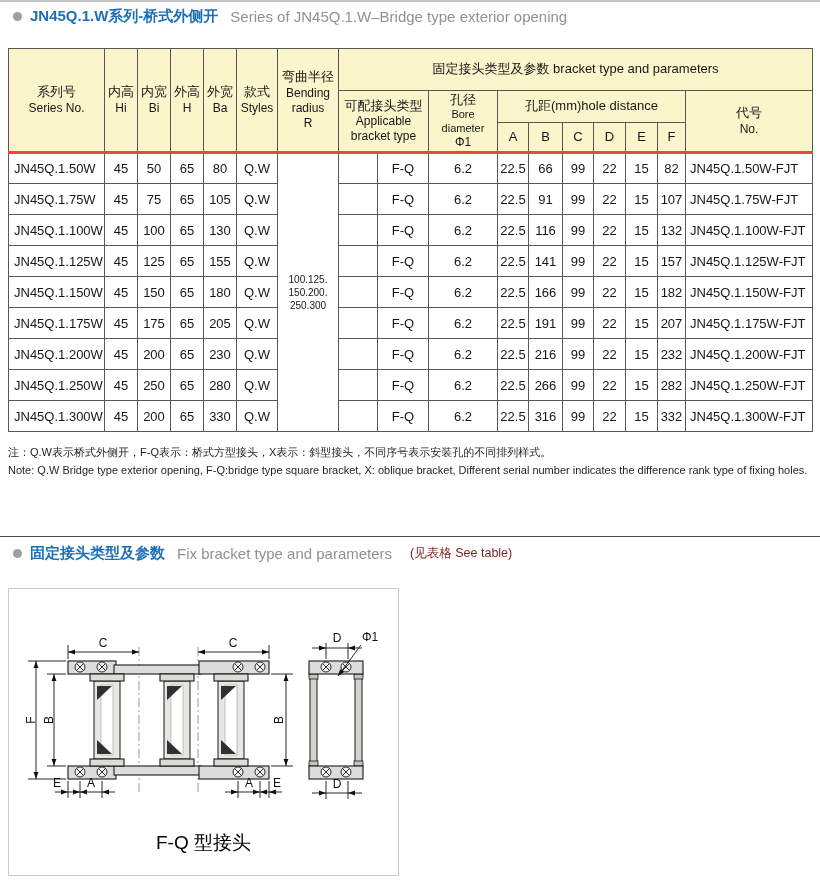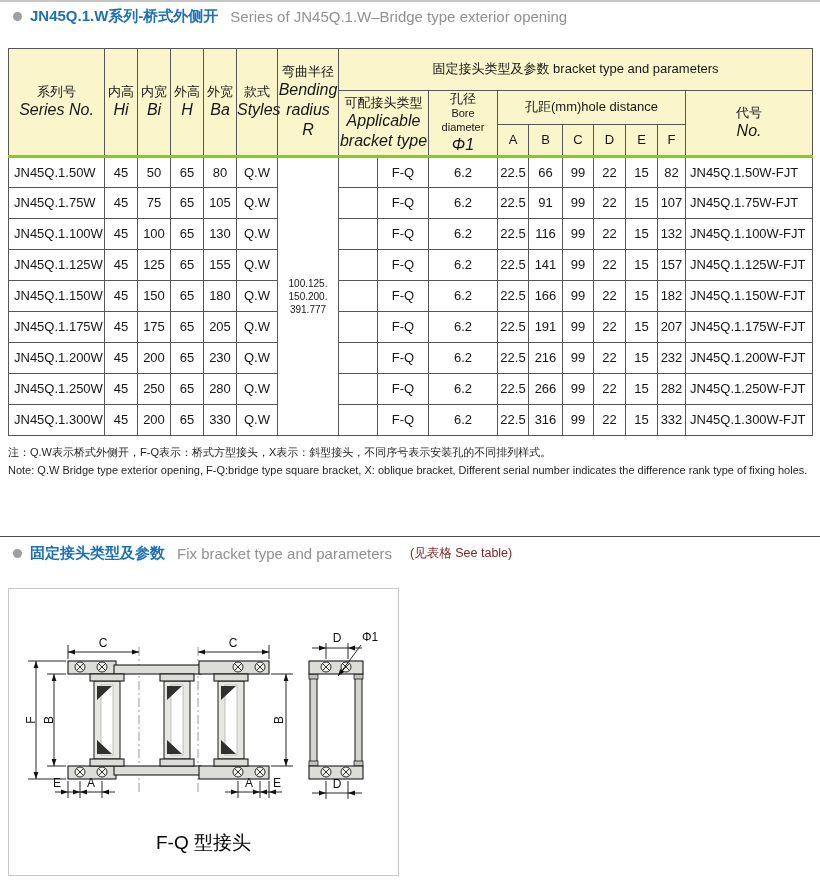--- a/index.html
+++ b/index.html
@@ -18,23 +18,23 @@
   #sec2 { top:544px; }
 
   table.spec { position:absolute; top:48px; left:8px; width:804px; border-collapse:collapse; table-layout:fixed;
                font-size:13px; color:#161616; border:1px solid #8b8b8b; }
   table.spec th, table.spec td { border:1px solid #575757; text-align:center; vertical-align:middle; padding:0; font-weight:normal; }
   table.spec thead th { background:#fbf5cc; line-height:1.25; }
   table.spec thead tr:nth-child(1) { height:42px; }
   table.spec thead tr:nth-child(2) { height:32px; }
   table.spec thead tr:nth-child(3) { height:30px; }
   table.spec tbody tr { height:31px; background:#fff; }
-  table.spec tbody tr:first-child td { border-top:3px solid #84cc16; }
+  table.spec tbody tr:first-child td { border-top:3px solid #ef4444; }
   .en-small { font-size:11px; display:block; }
-  .en-mid { font-size:16px; display:block;font-style:italic; }
+  .en-mid { font-size:12px; display:block; }
   .zh-line { font-size:13px; display:block; }
   .c-series { text-align:left !important; padding-left:5px !important; }
   .c-code { text-align:left !important; padding-left:4px !important; }
   .c-bending { line-height:1.3; font-size:10px; }
 
   .notes { position:absolute; left:8px; top:443px; width:808px; font-size:11px; color:#1f1f1f; line-height:1.65; }
 
   .diagram-box { position:absolute; left:8px; top:588px; width:391px; height:288px; border:1px solid #c9c9c9; background:#fff; }
   .caption { margin-top:5px; display:flex; justify-content:center; gap:18px; font-size:19px; color:#000; }
 
@@ -145,21 +145,21 @@
         <tr>
           <td class="c-series">JN45Q.1.50W</td>
           <td>45</td>
           <td>50</td>
           <td>65</td>
           <td>80</td>
           <td>Q.W</td>
           <td class="c-bending" rowspan="9">
             <div>100.125.</div>
             <div>150.200.</div>
-            <div>391.777</div>
+            <div>250.300</div>
           </td>
           <td></td>
           <td>F-Q</td>
           <td>6.2</td>
           <td>22.5</td>
           <td>66</td>
           <td>99</td>
           <td>22</td>
           <td>15</td>
           <td>82</td>

